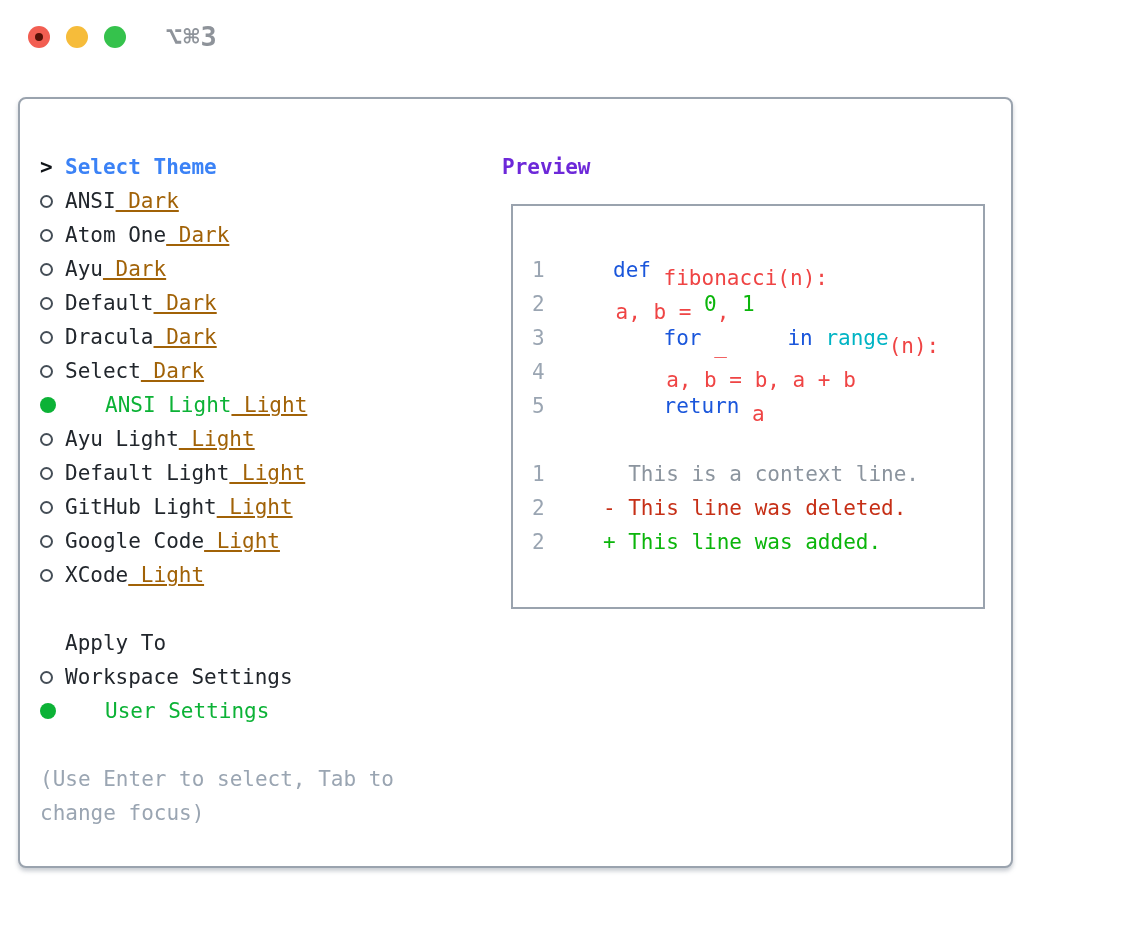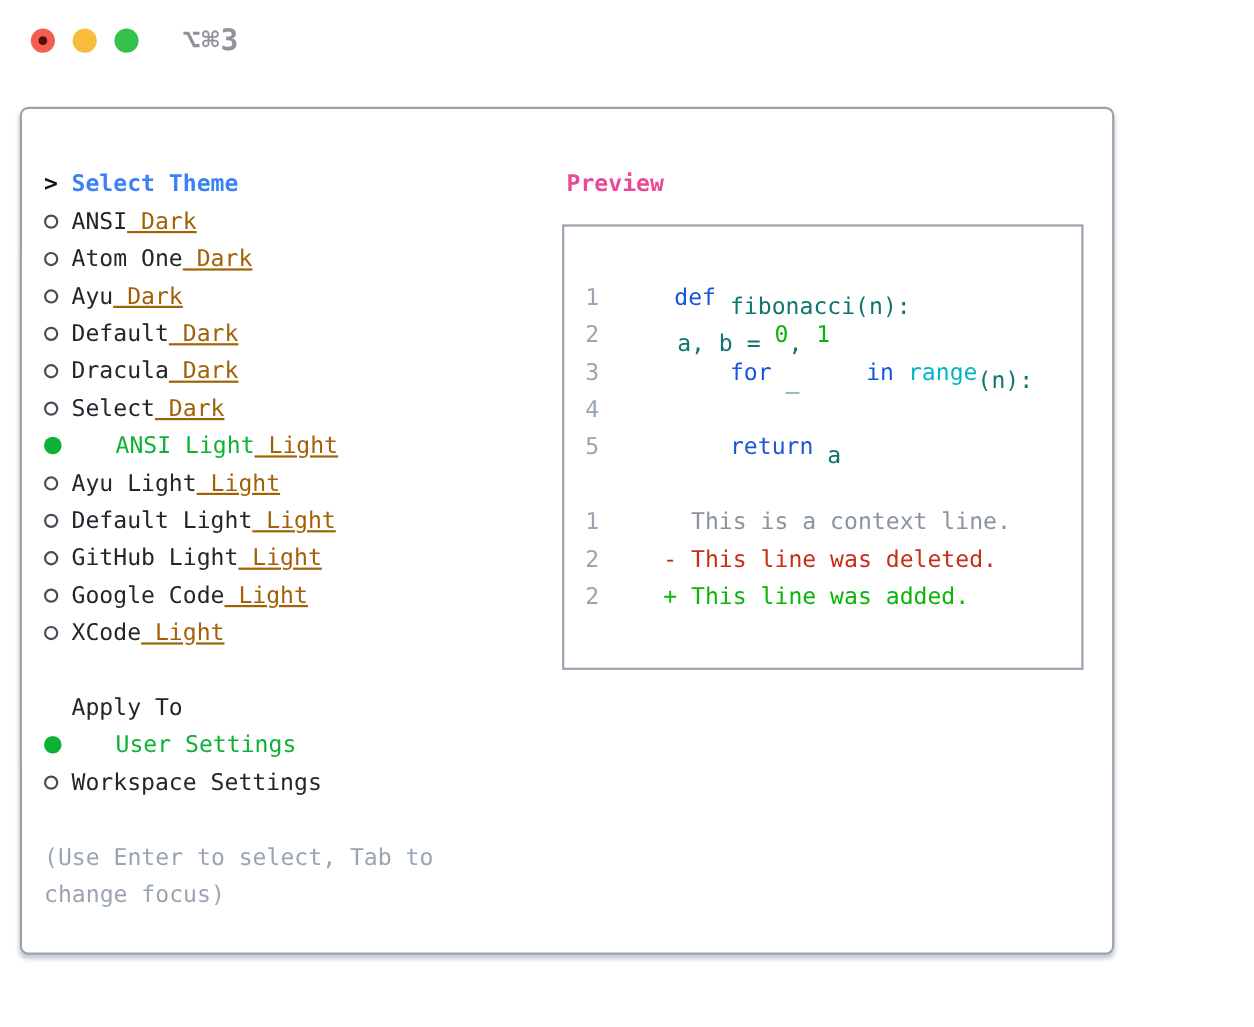--- a/index.html
+++ b/index.html
@@ -48,30 +48,30 @@
   }
   .hdr-prefix { width:25px; flex:none; font-weight:bold; color:#101418; }
   .hdr-text { font-weight:bold; color:#3b82f6;text-align:right; }
   .variant { color:#a16207;text-decoration:underline; }
   .sel { color:var(--accent);margin-left:40px; }
   .help-line { height:34px; display:flex; align-items:center; color:#9aa5b2; white-space:pre; }
   
   .preview-label {
     position:absolute; left:482px; top:51px; height:34px;
     display:flex; align-items:center;
-    font-size:21px; font-weight:bold; color:#ec4899;margin-left:13px;
+    font-size:21px; font-weight:bold; color:#6d28d9;
   }
   .preview-box {
     position:absolute; left:491px; top:105px; width:474px; height:405px;
     border:2px solid #9aa3ae; background:#fff;
     padding:47px 0 0 19px; overflow:hidden;
   }
   .code-line { height:34px; display:flex; align-items:center; white-space:pre; font-size:21px; }
   .lineno { width:33px; flex:none; color:#9aa5b2; }
-  .tok-plain   { color:#0f766e;margin-top:16px; }
+  .tok-plain   { color:#ef4444;margin-top:16px; }
   .tok-keyword { color:#1a56db;margin-left:48px; }
   .tok-builtin { color:#00b4c4; }
   .tok-number  { color:#0bb50b; }
   .tok-context { color:#8b949e; }
   .tok-deleted { color:#c62f16; }
   .tok-added   { color:#0bb50b; }
   :root { --accent:#0cb236; }
 </style>
 </head>
 <body>
@@ -105,38 +105,38 @@
           <div class="row"><span class="marker"><span class="radio-off"></span></span><span class="">Default Light</span><span class="variant"> Light</span></div>
           <div class="row"><span class="marker"><span class="radio-off"></span></span><span class="">GitHub Light</span><span class="variant"> Light</span></div>
           <div class="row"><span class="marker"><span class="radio-off"></span></span><span class="">Google Code</span><span class="variant"> Light</span></div>
           <div class="row"><span class="marker"><span class="radio-off"></span></span><span class="">XCode</span><span class="variant"> Light</span></div>
         </div>
       <div class="row spacer"></div>
       <div class="row">
         <span class="marker"></span><span>Apply To</span>
       </div>
       <div id="apply-list">
+          <div class="row"><span class="marker"><span class="radio-off"></span></span><span class="">Workspace Settings</span></div>
           <div class="row"><span class="marker"><span class="radio-on"></span></span><span class="sel">User Settings</span></div>
-          <div class="row"><span class="marker"><span class="radio-off"></span></span><span class="">Workspace Settings</span></div>
         </div>
       <div class="row spacer"></div>
       <div id="help-text">
           <div class="help-line">(Use Enter to select, Tab to</div>
           <div class="help-line">change focus)</div>
         </div>
     </div>
 
     <div class="preview-label">Preview</div>
 
     <div class="preview-box">
       <div id="code-block">
           <div class="code-line"><span class="lineno">1</span><span class="tok-keyword">def</span><span class="tok-plain"> fibonacci(n):</span></div>
           <div class="code-line"><span class="lineno">2</span><span class="tok-plain">    a, b = </span><span class="tok-number">0</span><span class="tok-plain">, </span><span class="tok-number">1</span></div>
           <div class="code-line"><span class="lineno">3</span><span class="tok-plain">    </span><span class="tok-keyword">for</span><span class="tok-plain"> _ </span><span class="tok-keyword">in</span><span class="tok-plain"> </span><span class="tok-builtin">range</span><span class="tok-plain">(n):</span></div>
-          <div class="code-line"><span class="lineno">4</span></div>
+          <div class="code-line"><span class="lineno">4</span><span class="tok-plain">        a, b = b, a + b</span></div>
           <div class="code-line"><span class="lineno">5</span><span class="tok-plain">    </span><span class="tok-keyword">return</span><span class="tok-plain"> a</span></div>
           <div class="code-line"><span class="lineno"></span></div>
           <div class="code-line"><span class="lineno">1</span><span class="tok-context">     This is a context line.</span></div>
           <div class="code-line"><span class="lineno">2</span><span class="tok-deleted">   - This line was deleted.</span></div>
           <div class="code-line"><span class="lineno">2</span><span class="tok-added">   + This line was added.</span></div>
         </div>
     </div>
 
   </div>
 </div>

